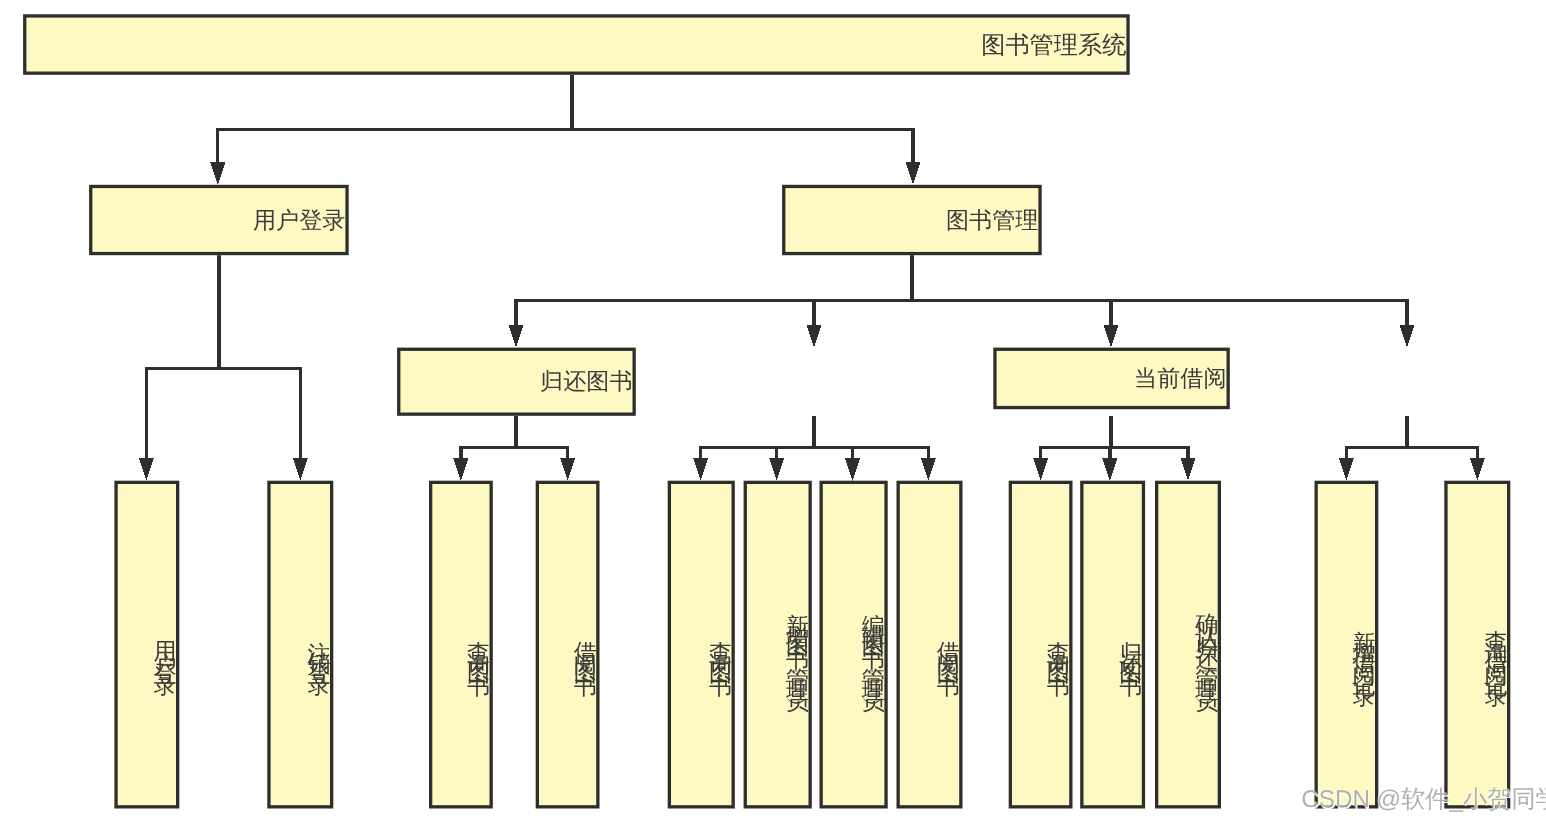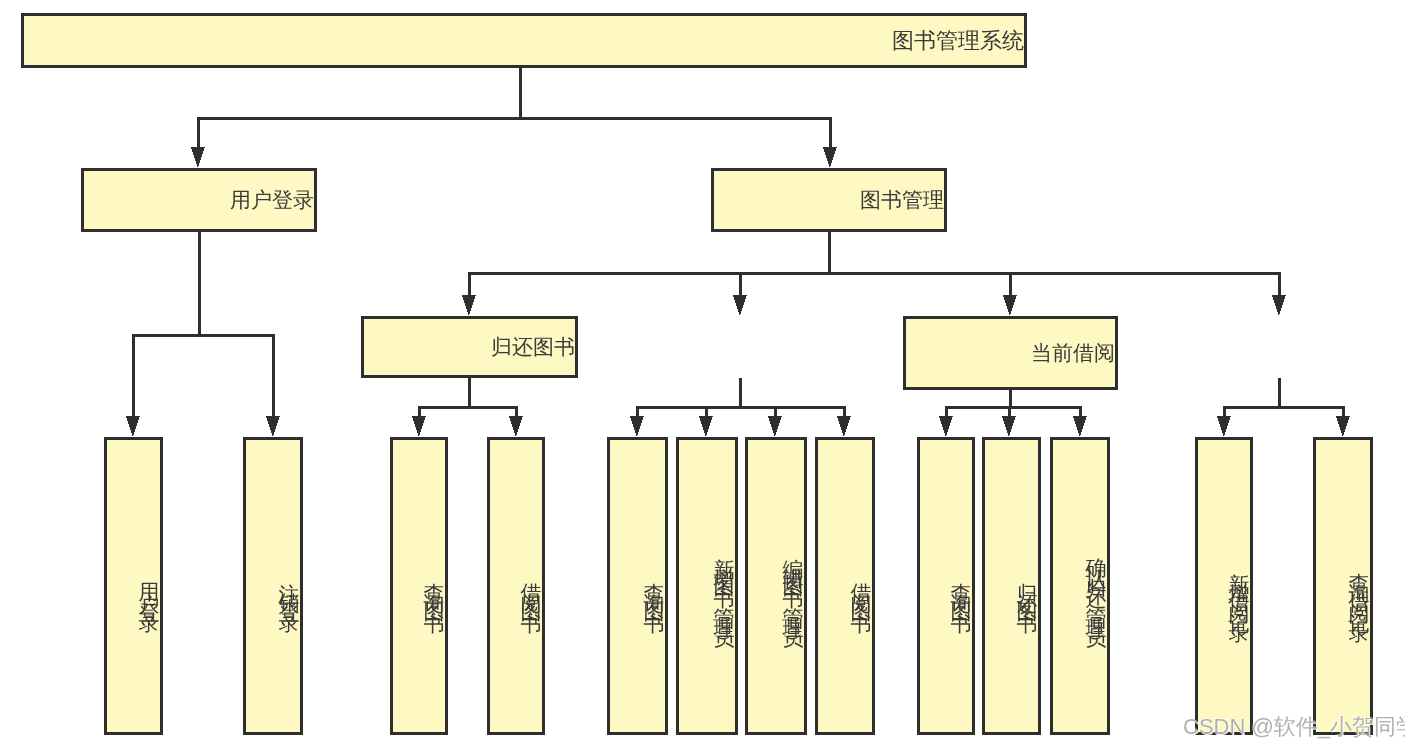--- a/index.html
+++ b/index.html
@@ -130,21 +130,21 @@
   <div class="node" style="left:81px;top:168px;width:236px;height:64px;">
     <span class="label">用户登录</span>
   </div>
   <div class="node" style="left:711px;top:168px;width:236px;height:64px;">
     <span class="label">图书管理</span>
   </div>
 
   <div class="node" style="left:361px;top:316px;width:217px;height:62px;">
     <span class="label">归还图书</span>
   </div>
-  <div class="node" style="left:903px;top:316px;width:215px;height:74px;">
+  <div class="node" style="left:903px;top:316px;width:215px;height:56px;">
     <span class="label">当前借阅</span>
   </div>
 
   <div class="node leaf" style="left:104px;width:59px;">
     <span class="vtext">用户登录</span>
   </div>
   <div class="node leaf" style="left:243px;width:60px;">
     <span class="vtext">注销登录</span>
   </div>
 

